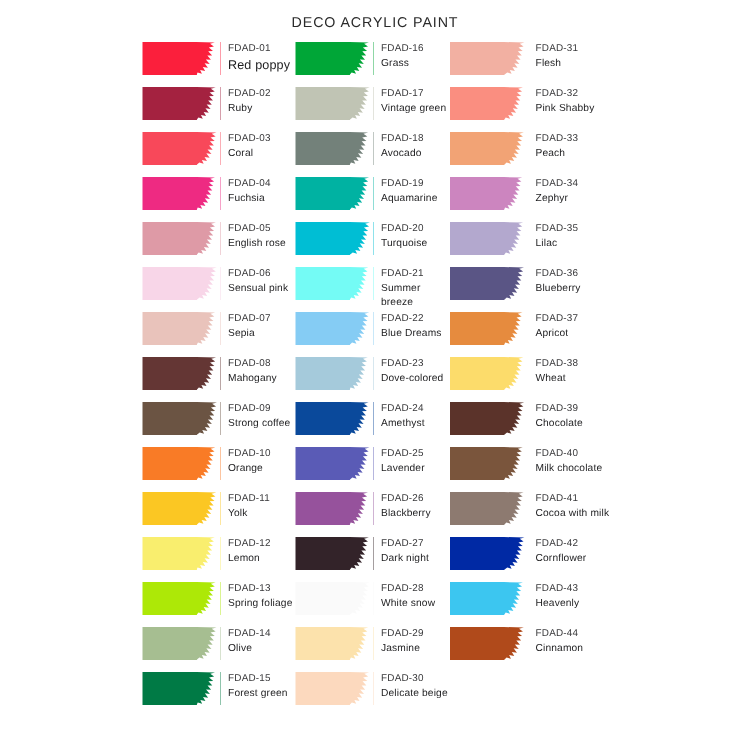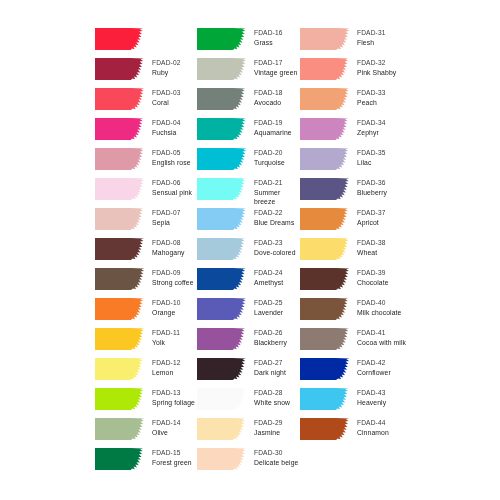--- a/index.html
+++ b/index.html
@@ -101,31 +101,36 @@
   }
   .col-0 .name { max-width: 60px; }
   .col-1 .name { max-width: 48px; }
   .col-2 .name { max-width: 70px; }
 </style>
 </head>
 <body>
 
 <div id="page">
 
+  <div id="chart-title">DECO ACRYLIC PAINT</div>
 
   <div class="columns">
     <div class="col col-0">
         <div class="swatch-row row-1">
           <div class="chip-wrap">
             <div class="chip" style="background: rgb(251, 31, 60);"></div>
             <div class="chip-mask">
               <svg width="16" height="22" viewBox="0 0 16 22">
                 <path d="M0,0 L16,0 L16,22 L0,22 L0.70,20.4 L3.60,21.2 L2.40,18.6 L5.80,19.4 L4.20,16.6 L7.60,17.2 L5.40,14.2 L8.80,14.6 L6.20,11.6 L9.60,11.8 L7.20,9 L10.40,9 L7.80,6.2 L11.00,6 L8.20,3.6 L11.60,3 L9.00,1.2 L12.20,0.4 Z" fill="#ffffff"></path>
               </svg>
             </div>
+          </div>
+          <div class="labels">
+            <div class="code">FDAD-01</div>
+            <div class="name">Red poppy</div>
           </div>
         </div>
         <div class="swatch-row">
           <div class="chip-wrap">
             <div class="chip" style="background: rgb(164, 34, 64);"></div>
             <div class="chip-mask">
               <svg width="16" height="22" viewBox="0 0 16 22">
                 <path d="M0,0 L16,0 L16,22 L0,22 L1.28,20.4 L4.18,21.2 L2.98,18.6 L6.38,19.4 L4.78,16.6 L8.18,17.2 L5.98,14.2 L9.38,14.6 L6.78,11.6 L10.18,11.8 L7.78,9 L10.98,9 L8.38,6.2 L11.58,6 L8.78,3.6 L12.18,3 L9.58,1.2 L12.78,0.4 Z" fill="#ffffff"></path>
               </svg>
             </div>

